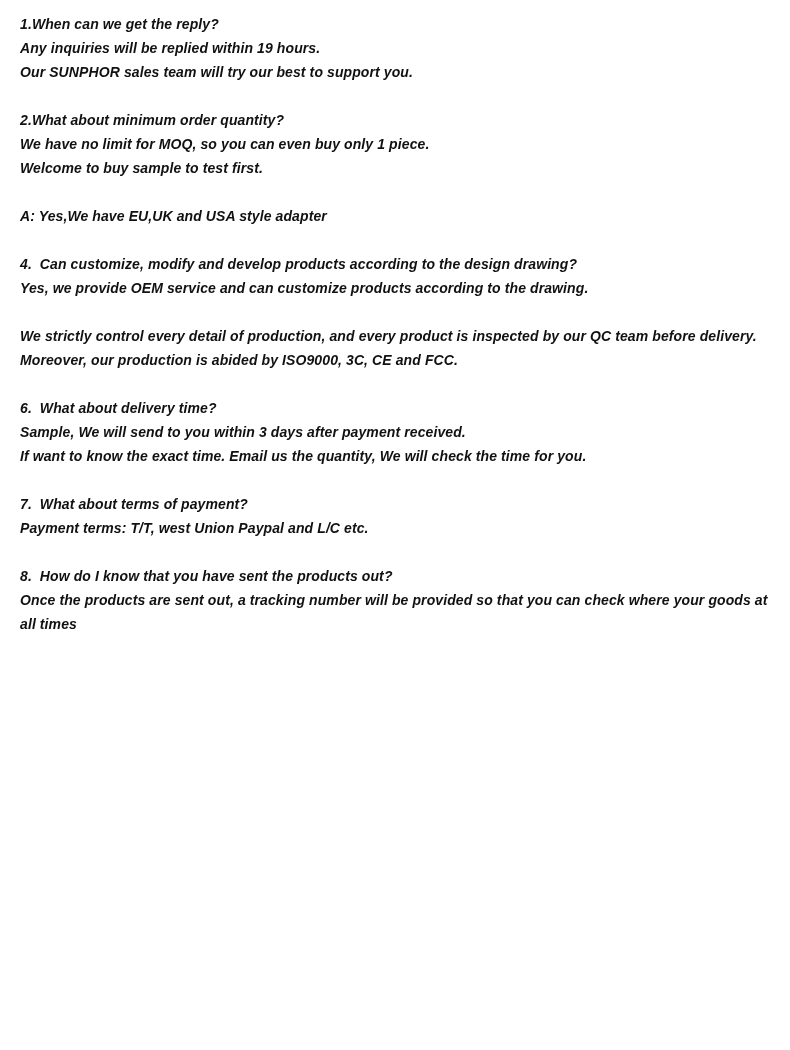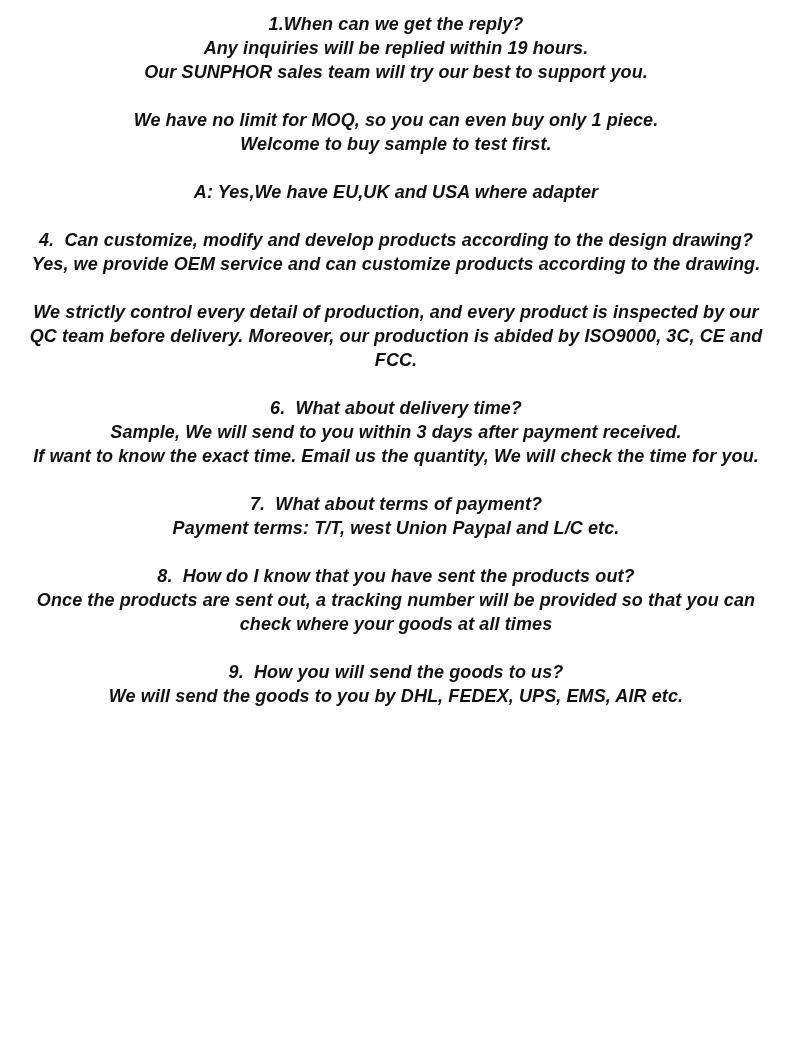--- a/index.html
+++ b/index.html
@@ -17,47 +17,47 @@
   .page {
     box-sizing: border-box;
     width: 790px;
     padding: 12px 18px 40px 20px;
   }
   .faq-block {
     margin: 0 0 24px 0;
   }
   .line {
     margin: 0;
-    font-size: 18px;
+    font-size: 14px;
     line-height: 24px;
     font-weight: bold;
     font-style: italic;
     white-space: pre-wrap;
     letter-spacing: 0.1px;
-    text-align: center;
   }
 </style>
 </head>
 <body>
 
 <div class="page">
 
   <section class="faq-block">
     <p class="line">1.When can we get the reply?</p>
     <p class="line">Any inquiries will be replied within 19 hours.</p>
     <p class="line">Our SUNPHOR sales team will try our best to support you.</p>
   </section>
 
   <section class="faq-block">
+    <p class="line">2.What about minimum order quantity?</p>
     <p class="line">We have no limit for MOQ, so you can even buy only 1 piece.</p>
     <p class="line">Welcome to buy sample to test first.</p>
   </section>
 
   <section class="faq-block">
-    <p class="line">A: Yes,We have EU,UK and USA where adapter</p>
+    <p class="line">A: Yes,We have EU,UK and USA style adapter</p>
   </section>
 
   <section class="faq-block">
     <p class="line">4.  Can customize, modify and develop products according to the design drawing?</p>
     <p class="line">Yes, we provide OEM service and can customize products according to the drawing.</p>
   </section>
 
   <section class="faq-block">
     <p class="line">We strictly control every detail of production, and every product is inspected by our QC team before delivery. Moreover, our production is abided by ISO9000, 3C, CE and FCC.</p>
   </section>
@@ -71,18 +71,14 @@
   <section class="faq-block">
     <p class="line">7.  What about terms of payment?</p>
     <p class="line">Payment terms: T/T, west Union Paypal and L/C etc.</p>
   </section>
 
   <section class="faq-block">
     <p class="line">8.  How do I know that you have sent the products out?</p>
     <p class="line">Once the products are sent out, a tracking number will be provided so that you can check where your goods at all times</p>
   </section>
 
-  <section class="faq-block">
-    <p class="line">9.  How you will send the goods to us?</p>
-    <p class="line">We will send the goods to you by DHL, FEDEX, UPS, EMS, AIR etc.</p>
-  </section>
 
 </div>
 
 </body></html>

